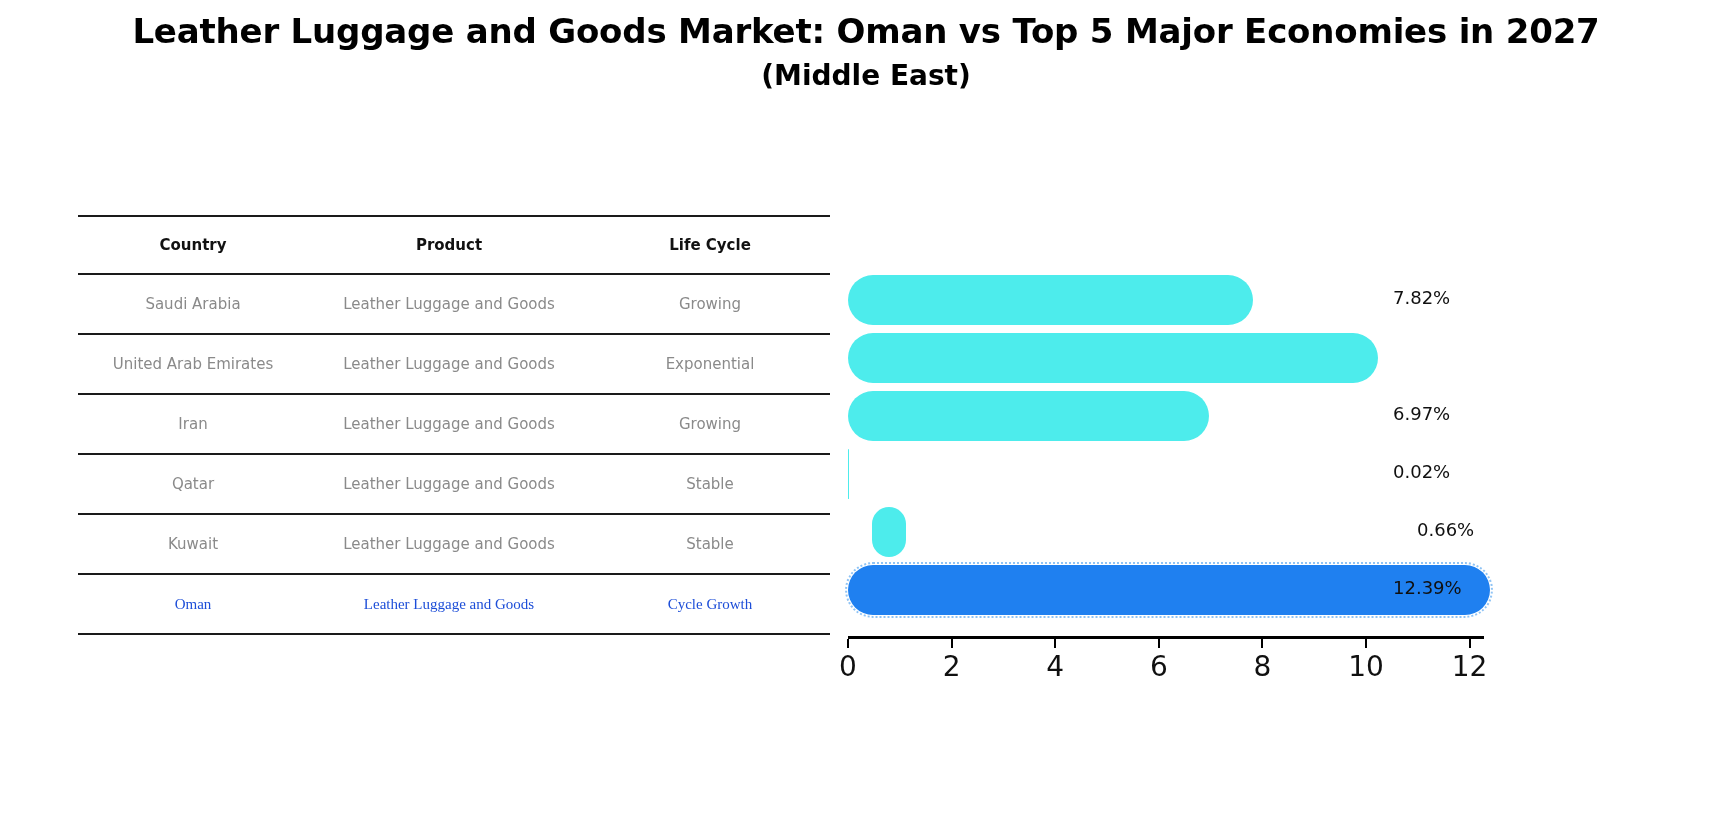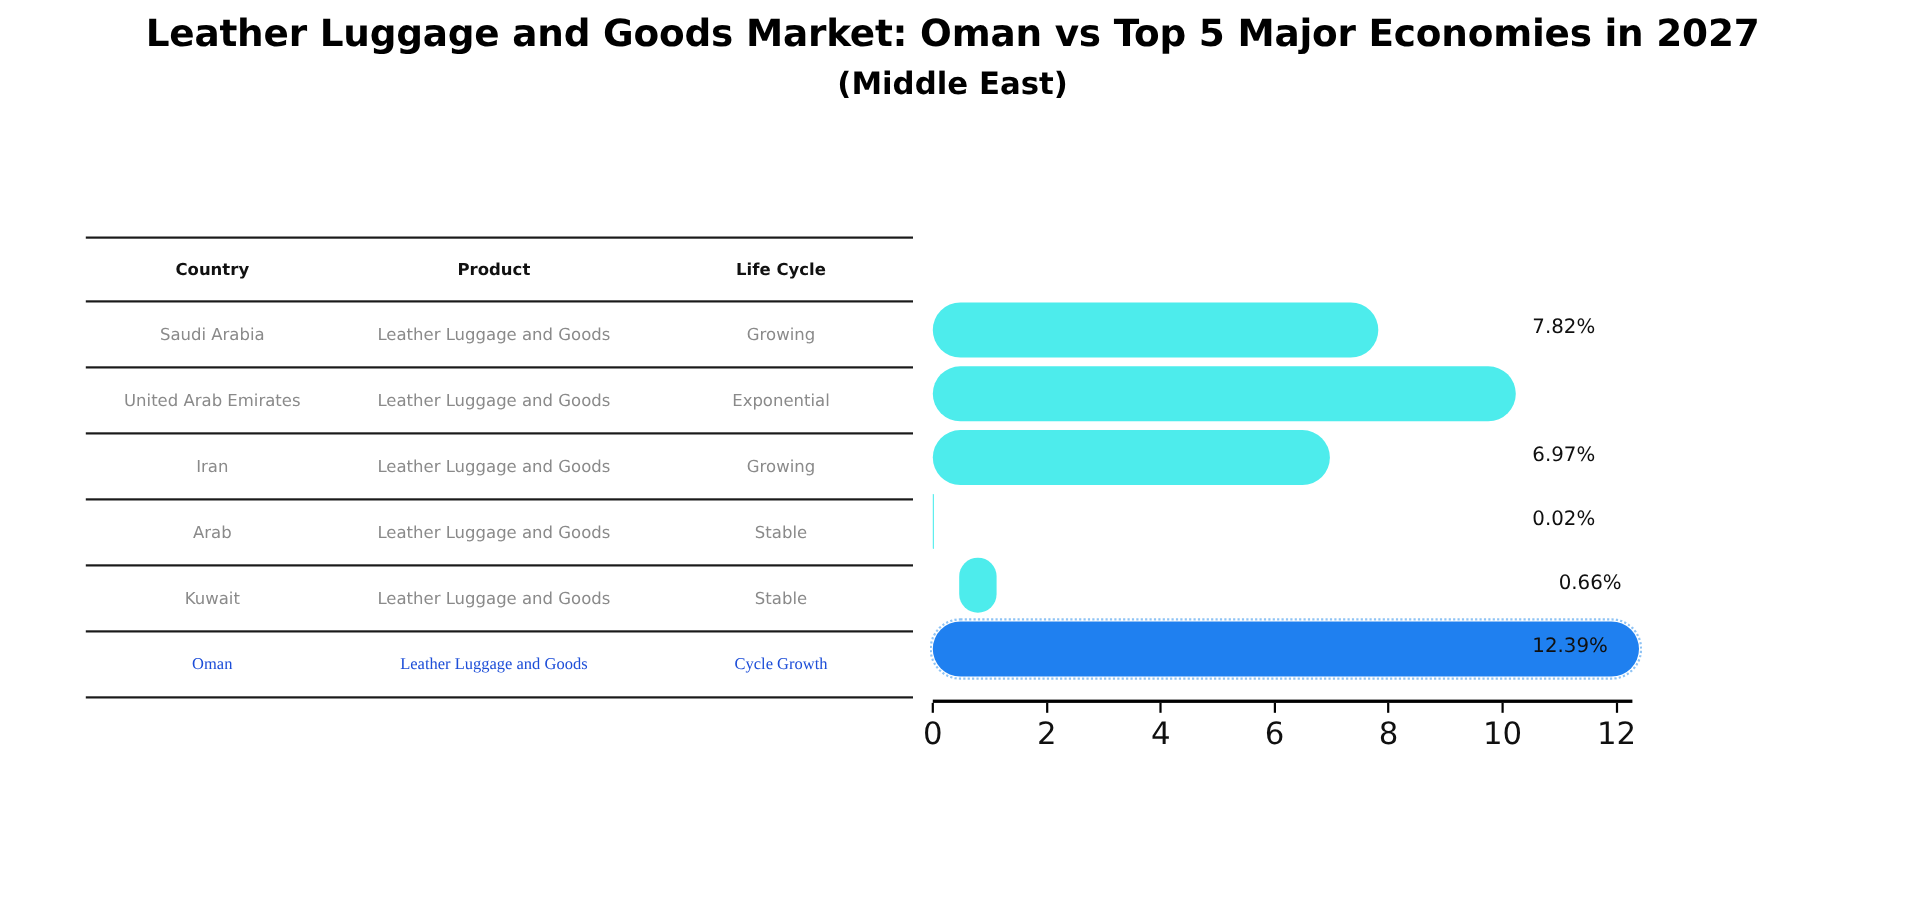--- a/index.html
+++ b/index.html
@@ -221,21 +221,21 @@
           <td>Iran</td>
           <td>Leather Luggage and Goods</td>
           <td>Growing</td>
         </tr>
         <tr class="rule-row">
           <td colspan="3">
             <div class="rule"></div>
           </td>
         </tr>
         <tr class="data-row">
-          <td>Arab</td>
+          <td>Qatar</td>
           <td>Leather Luggage and Goods</td>
           <td>Stable</td>
         </tr>
         <tr class="rule-row">
           <td colspan="3">
             <div class="rule"></div>
           </td>
         </tr>
         <tr class="data-row">
           <td>Kuwait</td>

